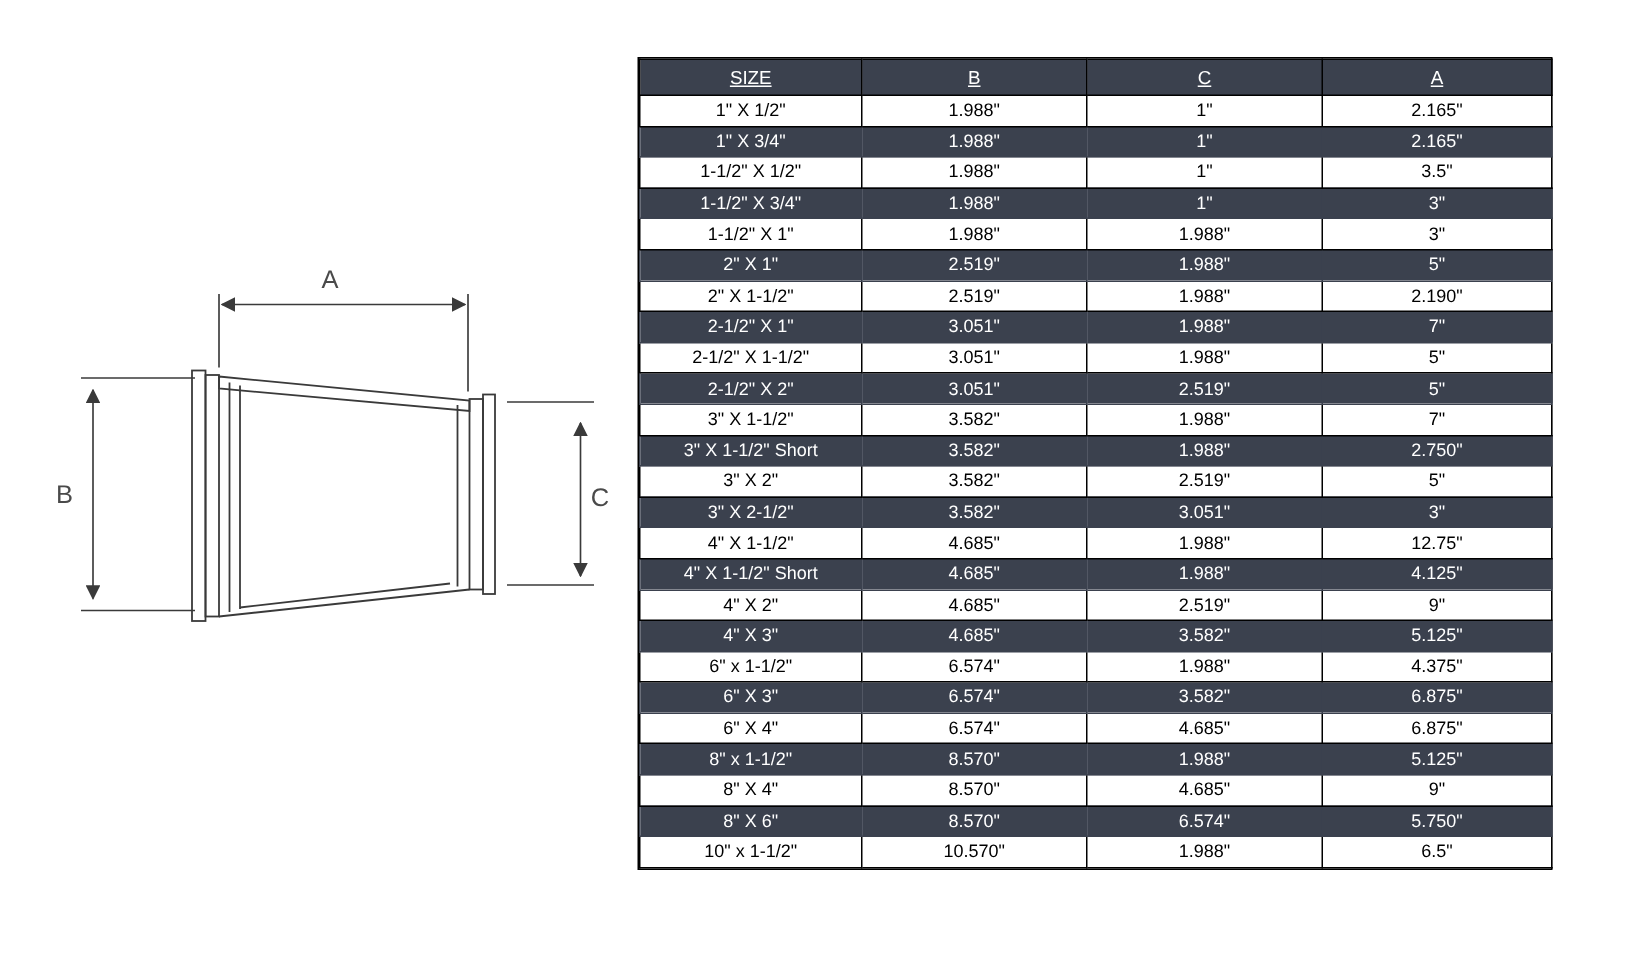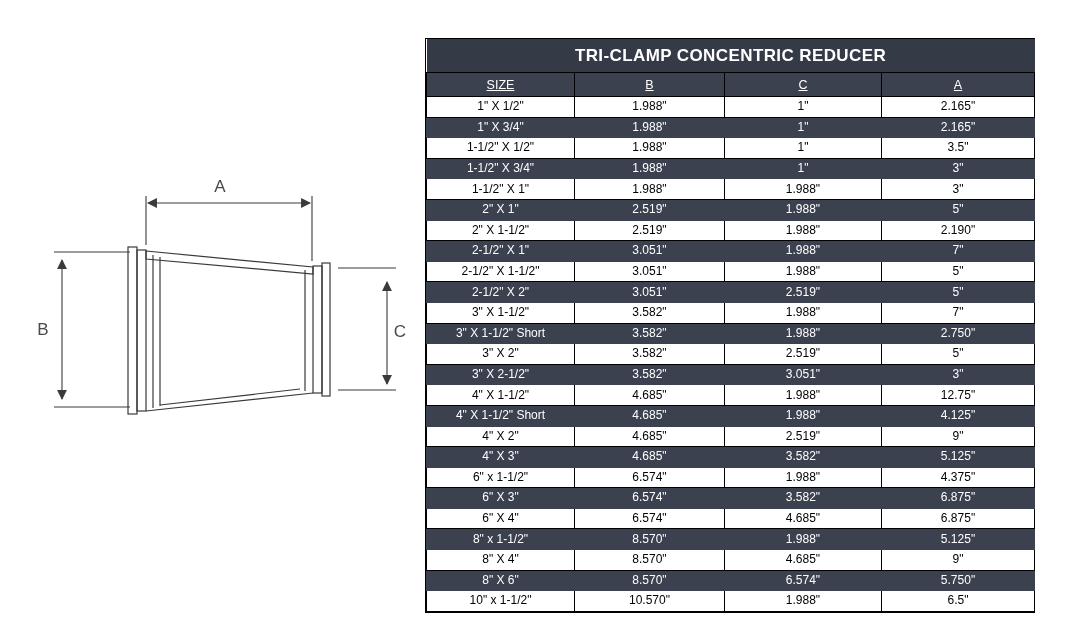--- a/index.html
+++ b/index.html
@@ -68,23 +68,20 @@
 
   <div class="table-wrap">
     <table class="spec">
       <colgroup>
         <col style="width:148px">
           <col style="width:150px">
           <col style="width:157px">
           <col style="width:153px">
       </colgroup>
       <thead>
-        <tr>
-          <th class="title-cell" colspan="4">TRI-CLAMP CONCENTRIC REDUCER</th>
-        </tr>
         <tr id="head-row">
             <th class="head-cell">SIZE</th>
             <th class="head-cell">B</th>
             <th class="head-cell">C</th>
             <th class="head-cell">A</th>
           </tr>
       </thead>
       <tbody id="table-body">
           <tr class="light">
             <td>1" X 1/2"</td>

